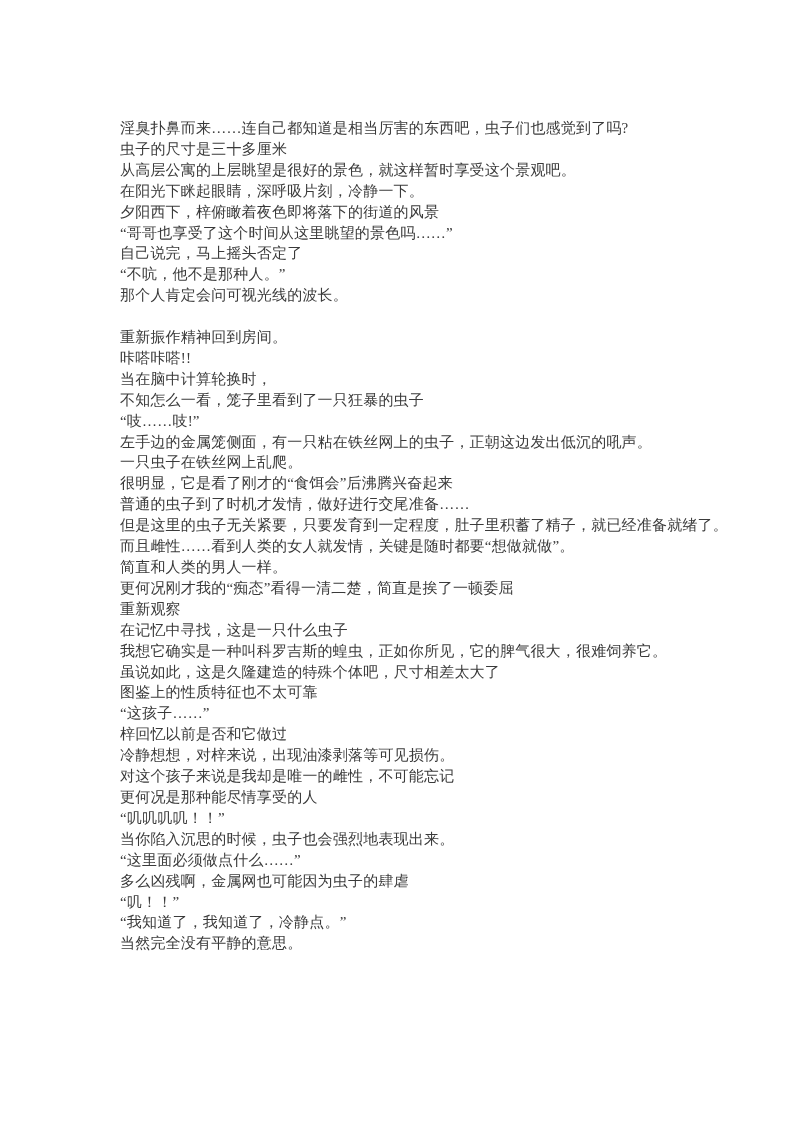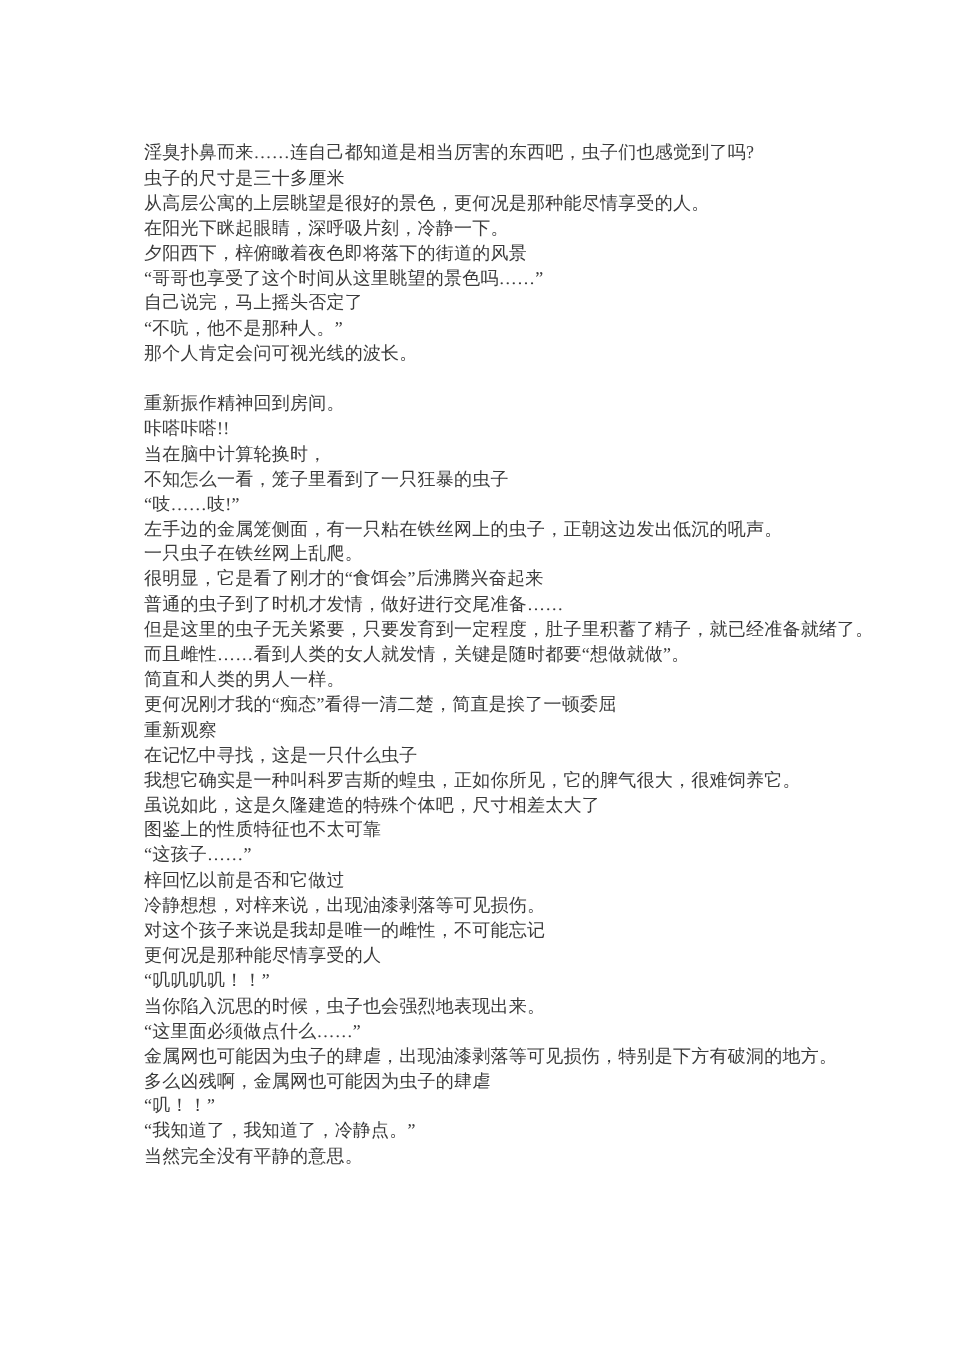--- a/index.html
+++ b/index.html
@@ -31,21 +31,21 @@
     white-space: pre;
   }
 </style>
 </head>
 <body>
 
 <div class="page">
   <div class="text-block" id="text-block">
       <div class="text-line">淫臭扑鼻而来……连自己都知道是相当厉害的东西吧，虫子们也感觉到了吗?</div>
       <div class="text-line">虫子的尺寸是三十多厘米</div>
-      <div class="text-line">从高层公寓的上层眺望是很好的景色，更何况是那种能尽情享受的人。</div>
+      <div class="text-line">从高层公寓的上层眺望是很好的景色，就这样暂时享受这个景观吧。</div>
       <div class="text-line">在阳光下眯起眼睛，深呼吸片刻，冷静一下。</div>
       <div class="text-line">夕阳西下，梓俯瞰着夜色即将落下的街道的风景</div>
       <div class="text-line">“哥哥也享受了这个时间从这里眺望的景色吗……”</div>
       <div class="text-line">自己说完，马上摇头否定了</div>
       <div class="text-line">“不吭，他不是那种人。”</div>
       <div class="text-line">那个人肯定会问可视光线的波长。</div>
       <div class="text-line"></div>
       <div class="text-line">重新振作精神回到房间。</div>
       <div class="text-line">咔嗒咔嗒!!</div>
       <div class="text-line">当在脑中计算轮换时，</div>
@@ -65,19 +65,18 @@
       <div class="text-line">虽说如此，这是久隆建造的特殊个体吧，尺寸相差太大了</div>
       <div class="text-line">图鉴上的性质特征也不太可靠</div>
       <div class="text-line">“这孩子……”</div>
       <div class="text-line">梓回忆以前是否和它做过</div>
       <div class="text-line">冷静想想，对梓来说，出现油漆剥落等可见损伤。</div>
       <div class="text-line">对这个孩子来说是我却是唯一的雌性，不可能忘记</div>
       <div class="text-line">更何况是那种能尽情享受的人</div>
       <div class="text-line">“叽叽叽叽！！”</div>
       <div class="text-line">当你陷入沉思的时候，虫子也会强烈地表现出来。</div>
       <div class="text-line">“这里面必须做点什么……”</div>
-      <div class="text-line">金属网也可能因为虫子的肆虐，出现油漆剥落等可见损伤，特别是下方有破洞的地方。</div>
       <div class="text-line">多么凶残啊，金属网也可能因为虫子的肆虐</div>
       <div class="text-line">“叽！！”</div>
       <div class="text-line">“我知道了，我知道了，冷静点。”</div>
       <div class="text-line">当然完全没有平静的意思。</div>
     </div>
 </div>
 
 </body></html>

